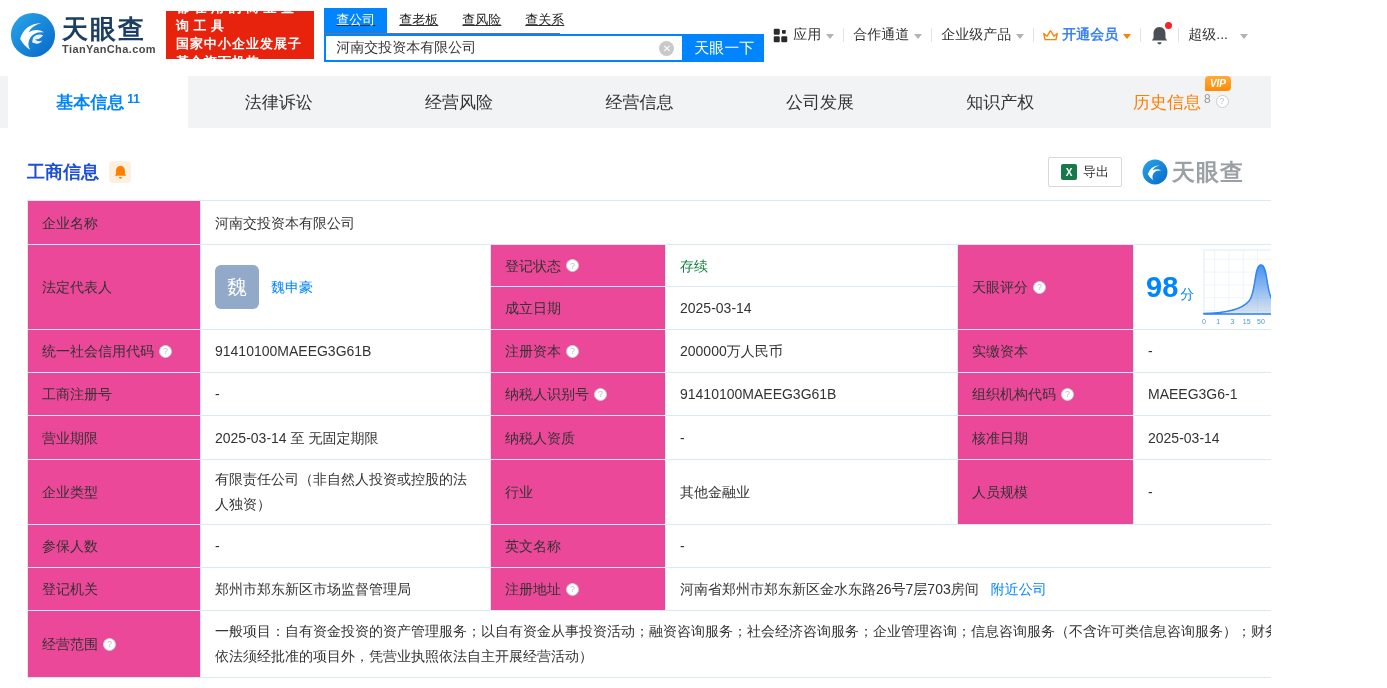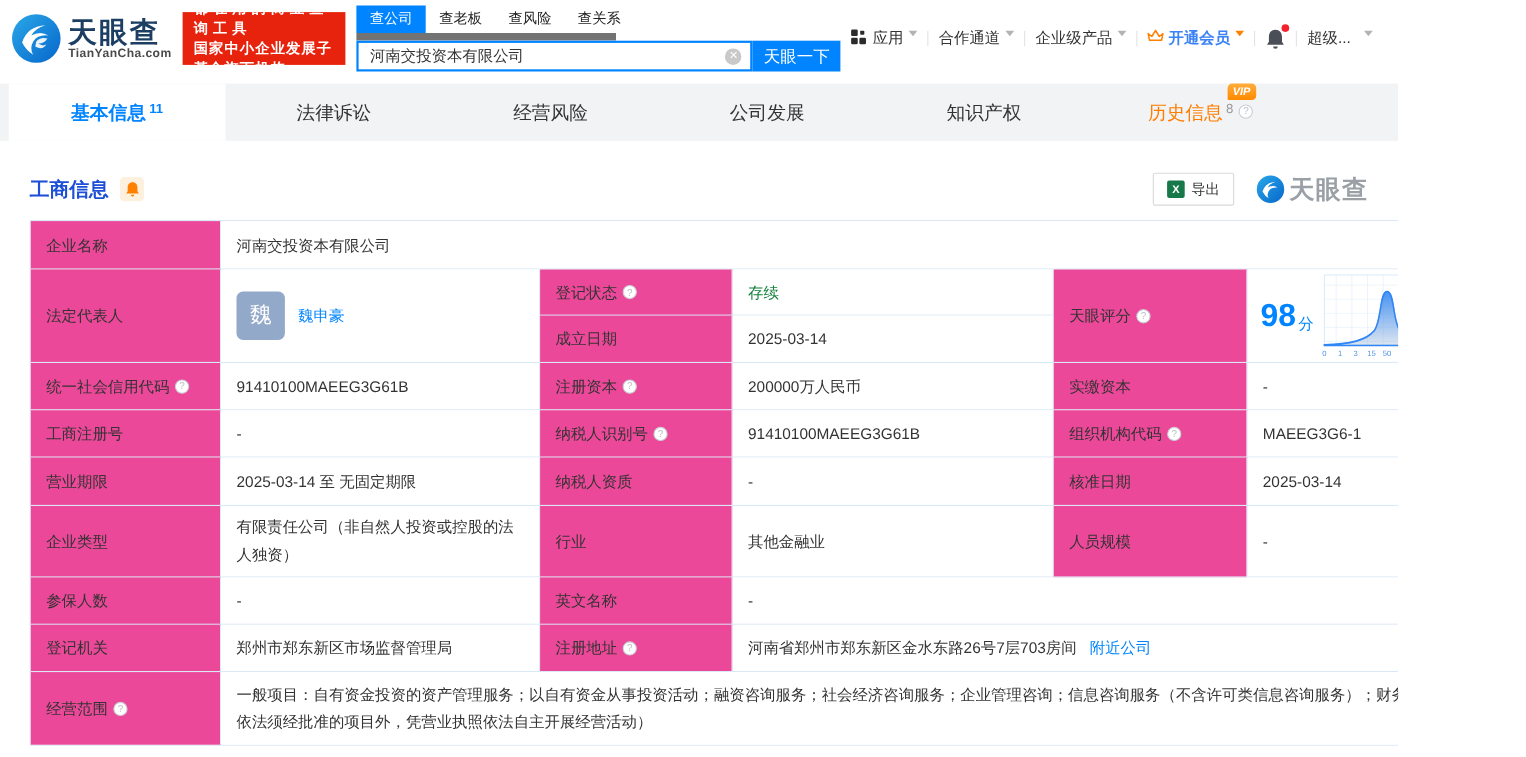--- a/index.html
+++ b/index.html
@@ -13,33 +13,33 @@
   .logo-swirl { width:46px; height:46px; flex:0 0 auto; }
   .logo-txt { margin-left:6px; }
   .logo-cn { font-size:26px; font-weight:bold; color:#1d3e63; letter-spacing:2px; line-height:28px; }
   .logo-en { font-size:11px; font-weight:bold; color:#4a4a4a; letter-spacing:.4px; }
   .slogan { margin-left:10px; background:#e8230d; color:#fff; padding:6px 10px; height:48px;
             display:flex; flex-direction:column; justify-content:center; }
   .slogan .l1 { font-size:13px; font-weight:bold; letter-spacing:4.5px; line-height:18px; }
   .slogan .l2 { font-size:13px; font-weight:bold; letter-spacing:1px; line-height:18px; }
 
   .search-area { margin-left:10px; width:440px; }
-  .search-tabs { display:flex; width:236px; border-bottom:7px solid #737373; }
+  .search-tabs { display:flex; width:236px; border-bottom:1px solid #737373;text-decoration:underline; }
   .search-tab { font-size:13px; color:#222; padding:3px 12px 4px; cursor:pointer; white-space:nowrap; }
   .search-tab.active { background:#0084ff; color:#fff; }
   .search-row { display:flex; }
   .search-box { width:360px; height:28px; border:2px solid #0084ff; display:flex; align-items:center; padding:0 8px 0 10px; background:#fff; }
   .search-box input { flex:1; border:none; outline:none; font-size:14px; color:#333; font-family:inherit; background:transparent; }
   .clear-ic { width:15px; height:15px; border-radius:50%; background:#c9c9c9; color:#fff; font-size:10px;
               display:flex; align-items:center; justify-content:center; cursor:pointer; flex:0 0 auto; }
   .search-btn { width:80px; height:28px; background:#0084ff; color:#fff; font-size:15px; border:none;
                 display:flex; align-items:center; justify-content:center; cursor:pointer; font-family:inherit; }
 
   .top-nav { margin-left:auto; display:flex; align-items:center; font-size:14px; color:#333; white-space:nowrap; }
-  .nav-item { display:flex; align-items:flex-start; padding:0 9px; cursor:pointer; }
+  .nav-item { display:flex; align-items:center; padding:0 9px; cursor:pointer; }
   .nav-sep { width:1px; height:14px; background:#e3e3e3; }
   .caret { width:0; height:0; border-left:4px solid transparent; border-right:4px solid transparent;
            border-top:5px solid #b3b3b3; margin-left:5px; margin-top:2px; }
   .caret.orange { border-top-color:#ff8000; }
   .nav-vip { color:#3b82f6; font-weight:bold; }
   .bell-wrap { position:relative; padding:0 10px; cursor:pointer; display:flex; }
   .bell-dot { position:absolute; top:-4px; right:6px; width:7px; height:7px; border-radius:50%; background:#f5222d; }
   .grid-ic { margin-right:5px; display:flex; }
   .crown-ic { margin-right:4px; display:flex; }
 
@@ -199,20 +199,25 @@
       </span>
     </div>
     <div class="tab">
       <span class="inner">
           <span>法律诉讼</span>
         </span>
     </div>
     <div class="tab">
       <span class="inner">
           <span>经营风险</span>
+        </span>
+    </div>
+    <div class="tab">
+      <span class="inner">
+          <span>经营信息</span>
         </span>
     </div>
     <div class="tab">
       <span class="inner">
           <span>公司发展</span>
         </span>
     </div>
     <div class="tab">
       <span class="inner">
           <span>知识产权</span>

